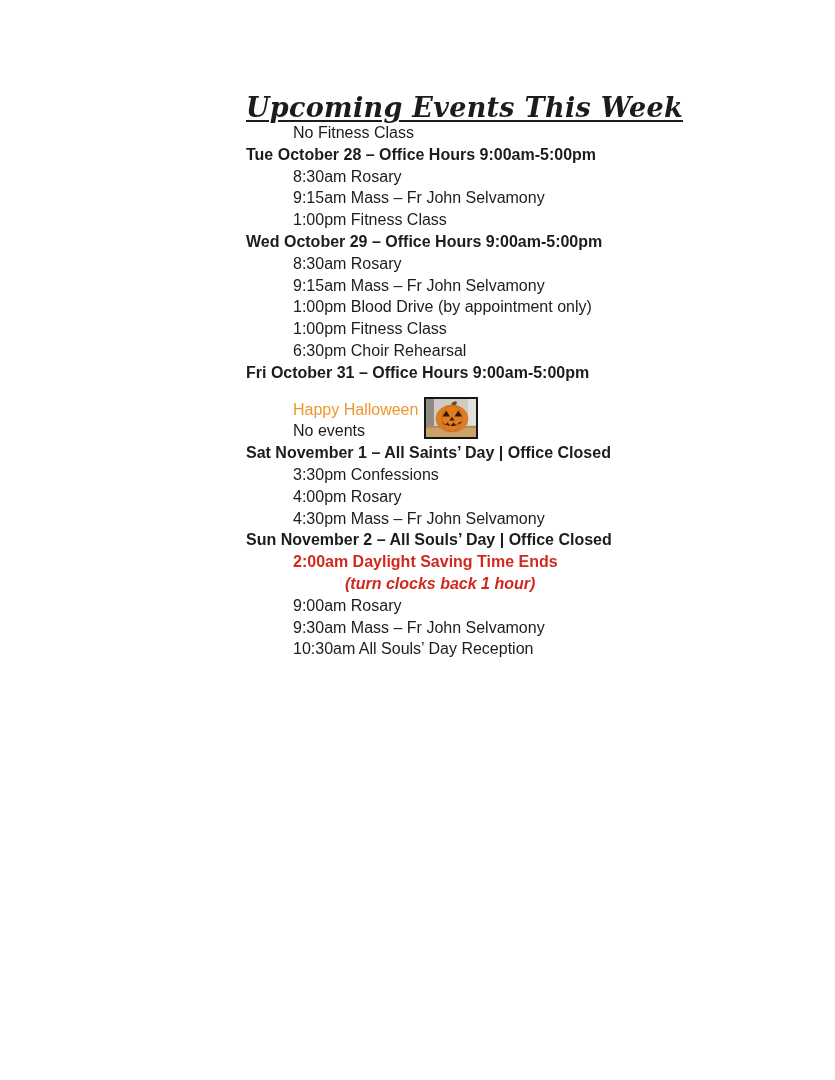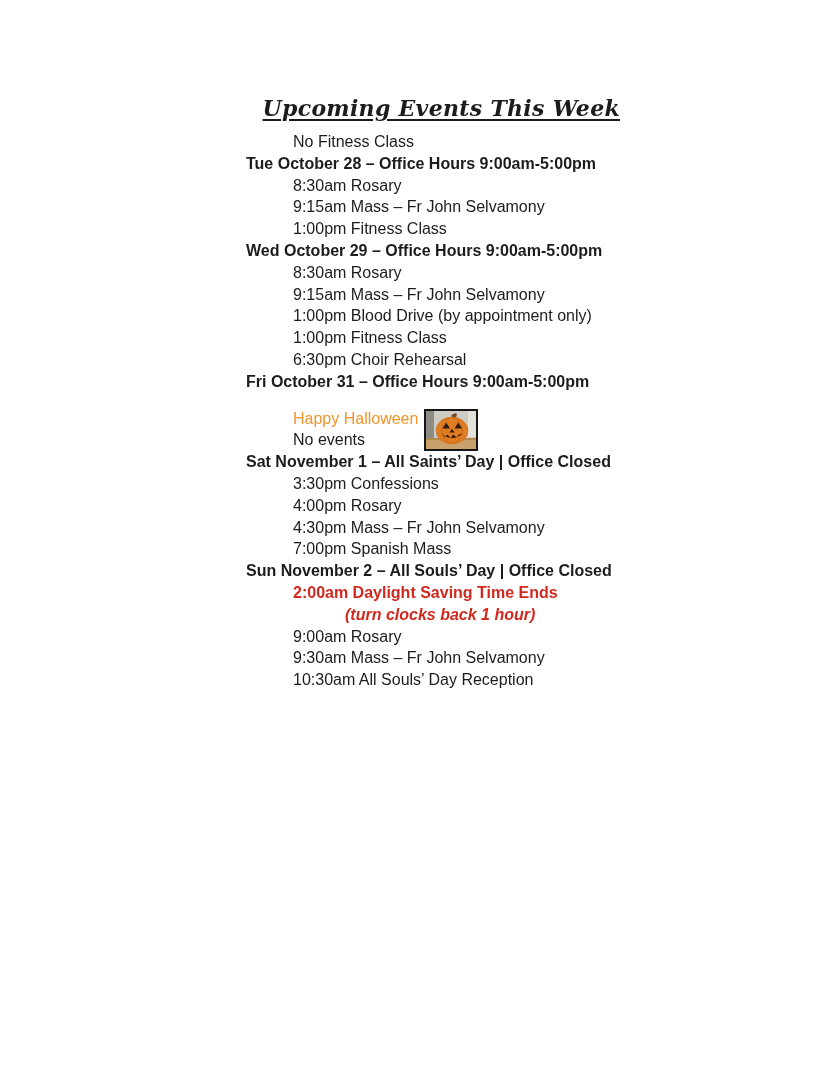--- a/index.html
+++ b/index.html
@@ -20,41 +20,41 @@
     top: 95px;
     width: 380px;
   }
   .doc-title {
     display: block;
     width: 374px;
     text-align: right;
     font-family: "DejaVu Serif", serif;
     font-style: italic;
     font-weight: bold;
-    font-size: 22px;
+    font-size: 27px;
     line-height: 26px;
     letter-spacing: 0.3px;
     color: var(--ink, #1c1c1c);
     text-decoration: underline;
     text-decoration-thickness: 1.5px;
     text-underline-offset: 3px;
-    margin-bottom: 10px;
+    margin-bottom: 1px;
     white-space: nowrap;
   }
   .schedule { display: block; }
   .day-header {
     font-weight: bold;
     font-size: 16px;
     line-height: 21.8px;
     color: var(--ink, #1c1c1c);
     white-space: nowrap;
   }
   .event {
     display: flex;
-    align-items: flex-end;
+    align-items: flex-start;
     padding-left: 47px;
     font-size: 16px;
     line-height: 21.8px;
     color: var(--ink, #1c1c1c);
     white-space: nowrap;
   }
   .event.indent2 { padding-left: 99px; font-style: italic; }
   .event.orange { color: var(--orange, #F0952B); font-weight: normal; margin-top: 15px; }
   .event.red    { color: var(--red, #D2281E);    font-weight: bold; }
   .pumpkin-frame {
@@ -140,23 +140,20 @@
         <div class="day-header">Sat November 1 – All Saints’ Day | Office Closed</div>
         <div class="event">
           <span>3:30pm Confessions</span>
         </div>
         <div class="event">
           <span>4:00pm Rosary</span>
         </div>
         <div class="event">
           <span>4:30pm Mass – Fr John Selvamony</span>
         </div>
-        <div class="event">
-          <span>7:00pm Spanish Mass</span>
-        </div>
         <div class="day-header">Sun November 2 – All Souls’ Day | Office Closed</div>
         <div class="event red">
           <span>2:00am Daylight Saving Time Ends</span>
         </div>
         <div class="event red indent2">
           <span>(turn clocks back 1 hour)</span>
         </div>
         <div class="event">
           <span>9:00am Rosary</span>
         </div>

